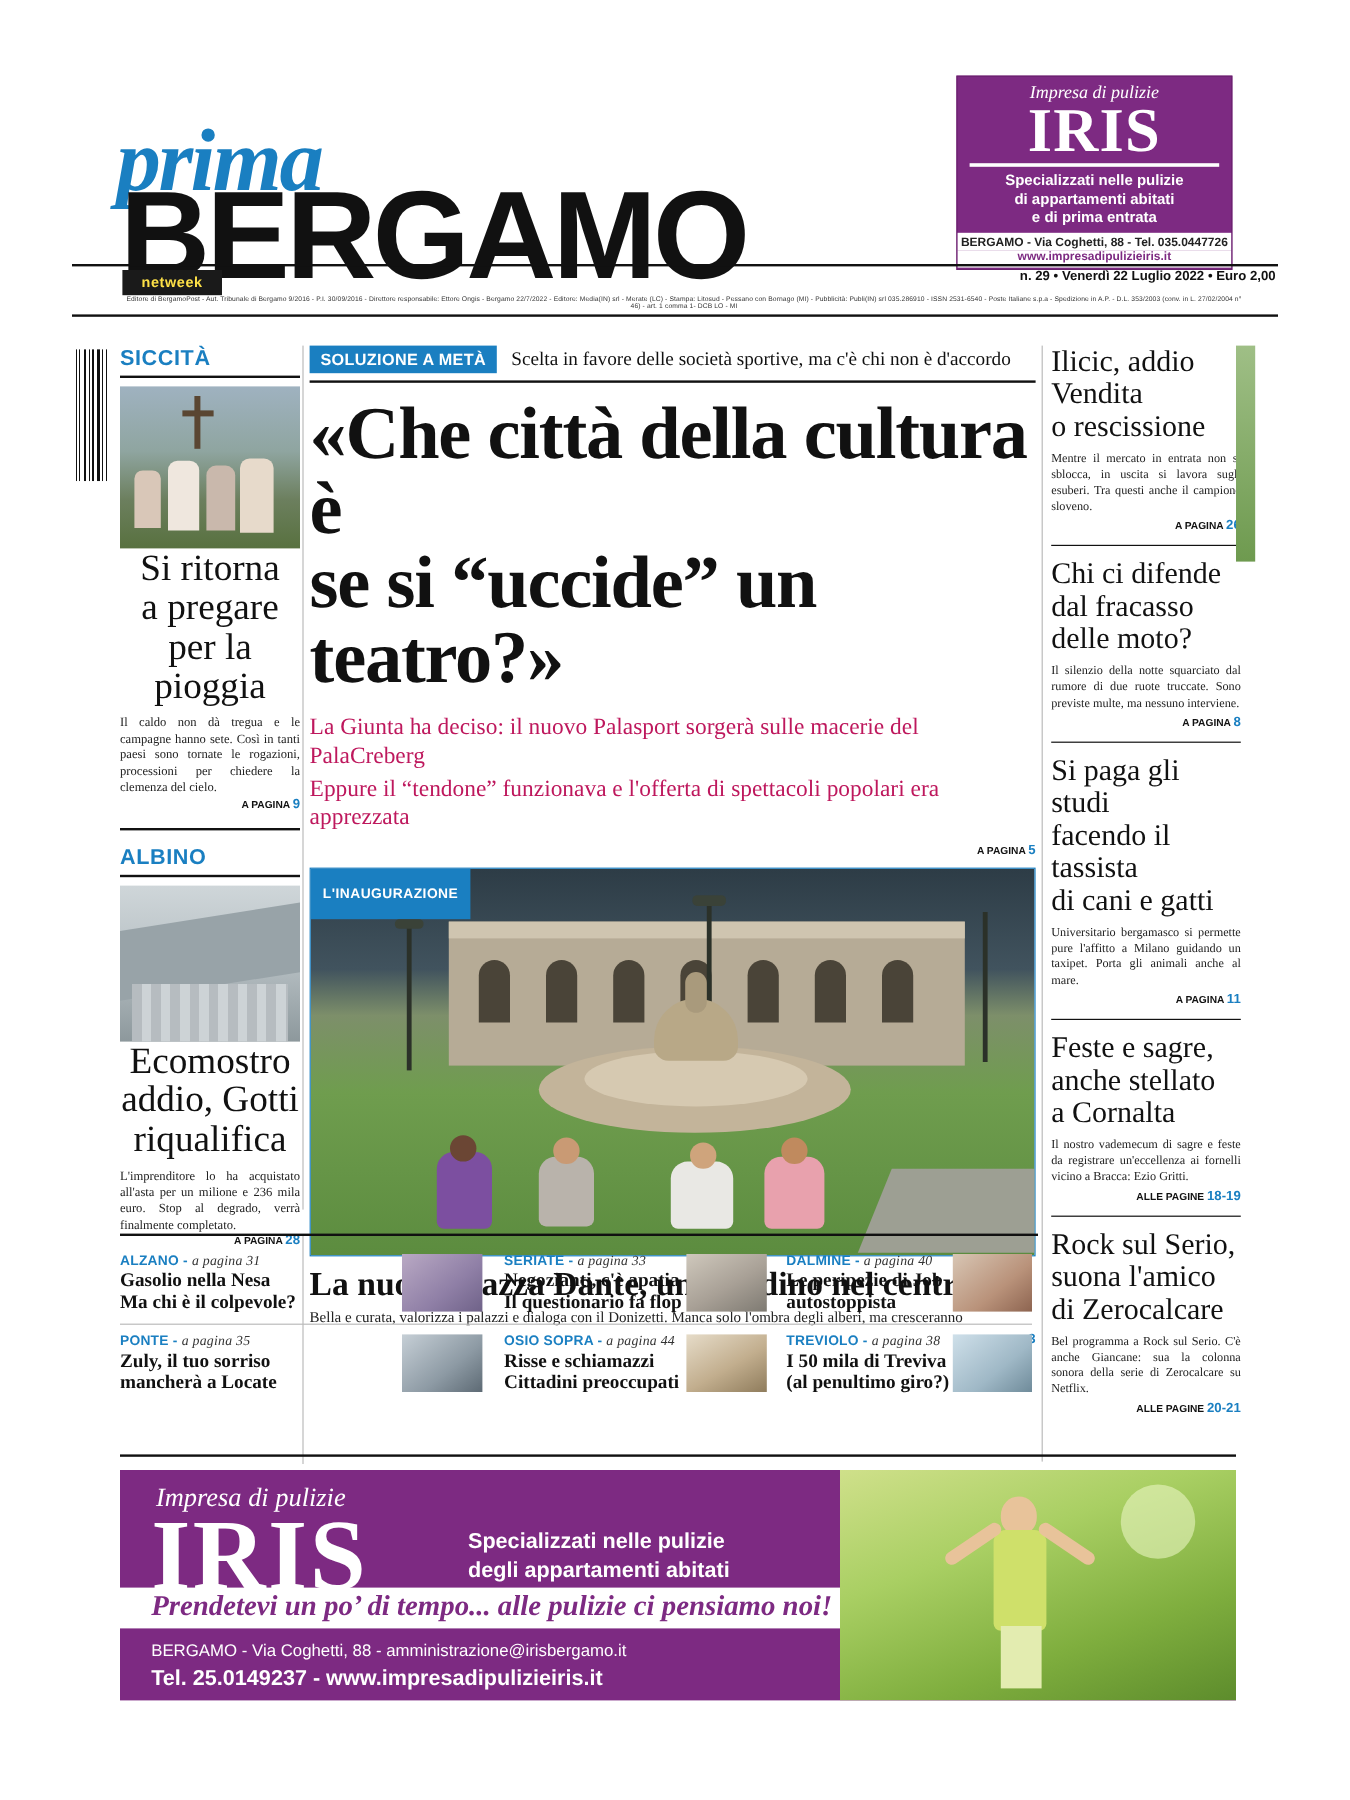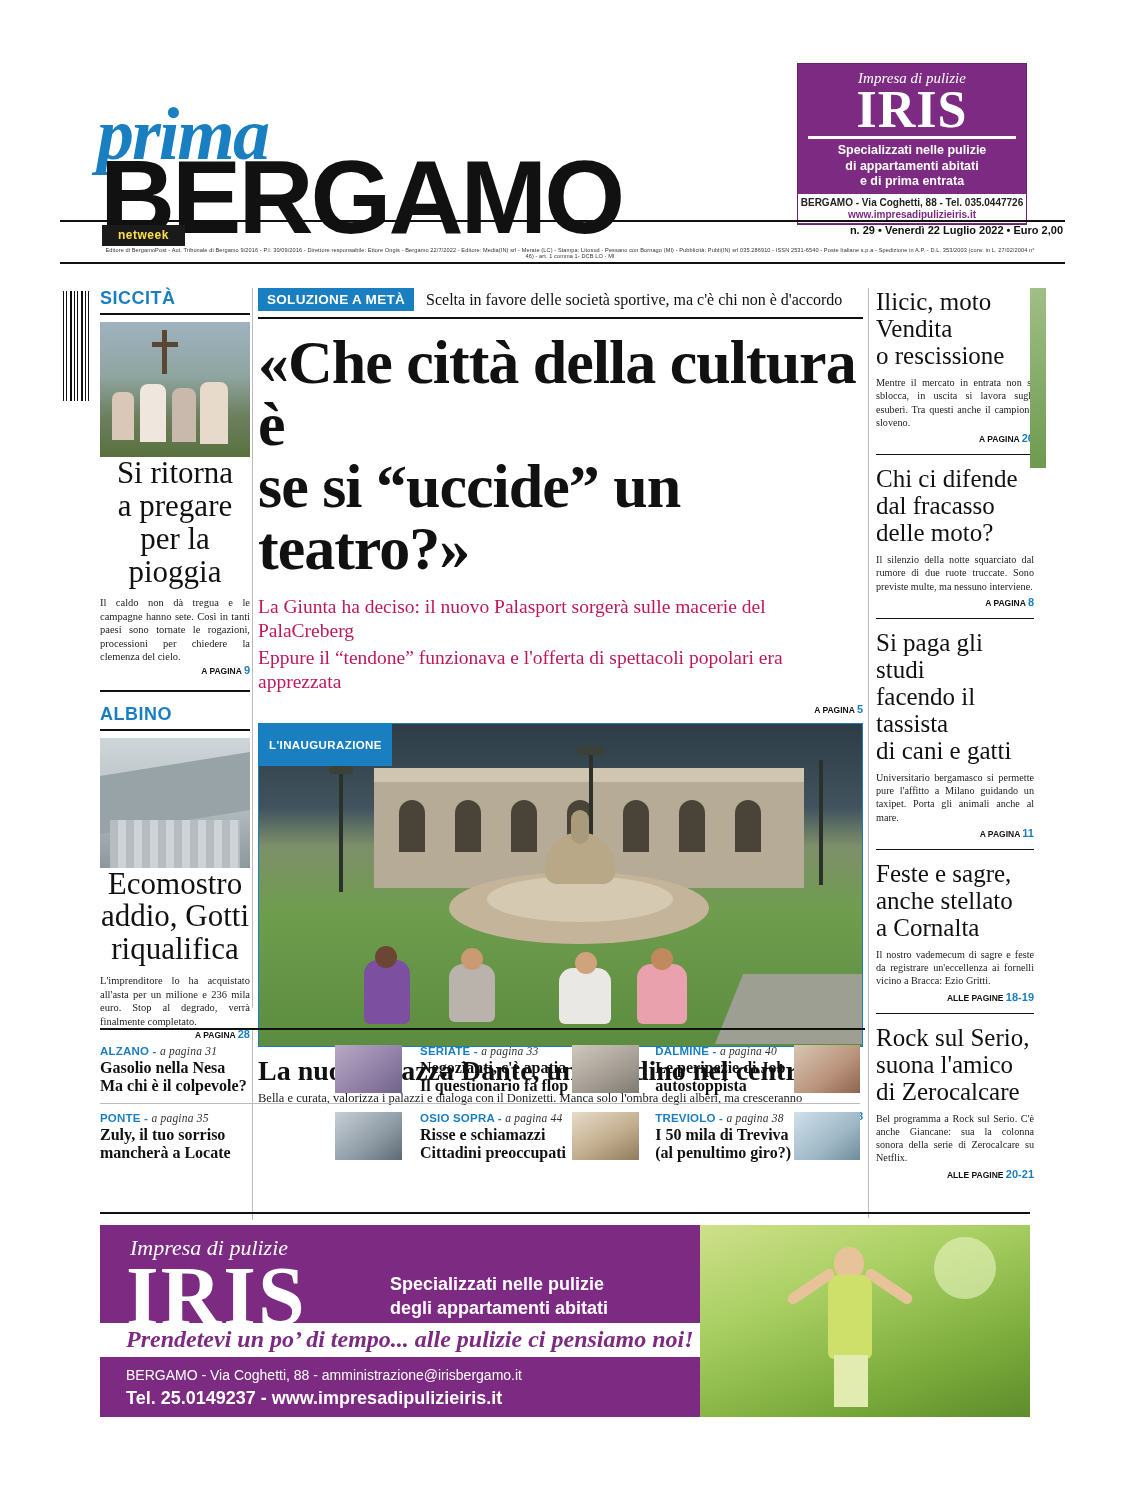--- a/index.html
+++ b/index.html
@@ -218,21 +218,21 @@
     <div class="cap-sub">Bella e curata, valorizza i palazzi e dialoga con il Donizetti. Manca solo l'ombra degli alberi, ma cresceranno</div>
     <div class="pagref" style="margin-top:4px;">
       <span>A PAGINA</span>
       <b>3</b>
     </div>
   </div>
 
   <div class="col-right">
 
     <div style="position:relative;">
-      <div class="r-head" style="white-space:pre-line;">Ilicic, moto
+      <div class="r-head" style="white-space:pre-line;">Ilicic, addio
 Vendita
 o rescissione</div>
       <div class="r-body">Mentre il mercato in entrata non si sblocca, in uscita si lavora sugli esuberi. Tra questi anche il campione sloveno.</div>
       <div class="pagref" style="margin-top:3px;">
         <span>A PAGINA</span>
         <b>26</b>
       </div>
       <div style="position:absolute;right:-12px;top:0;width:16px;height:180px;background:linear-gradient(180deg,#9fbf86,#6e9a4f);"></div>
     </div>
     <div style="border-top:1px solid #111;margin-top:10px;"></div>

